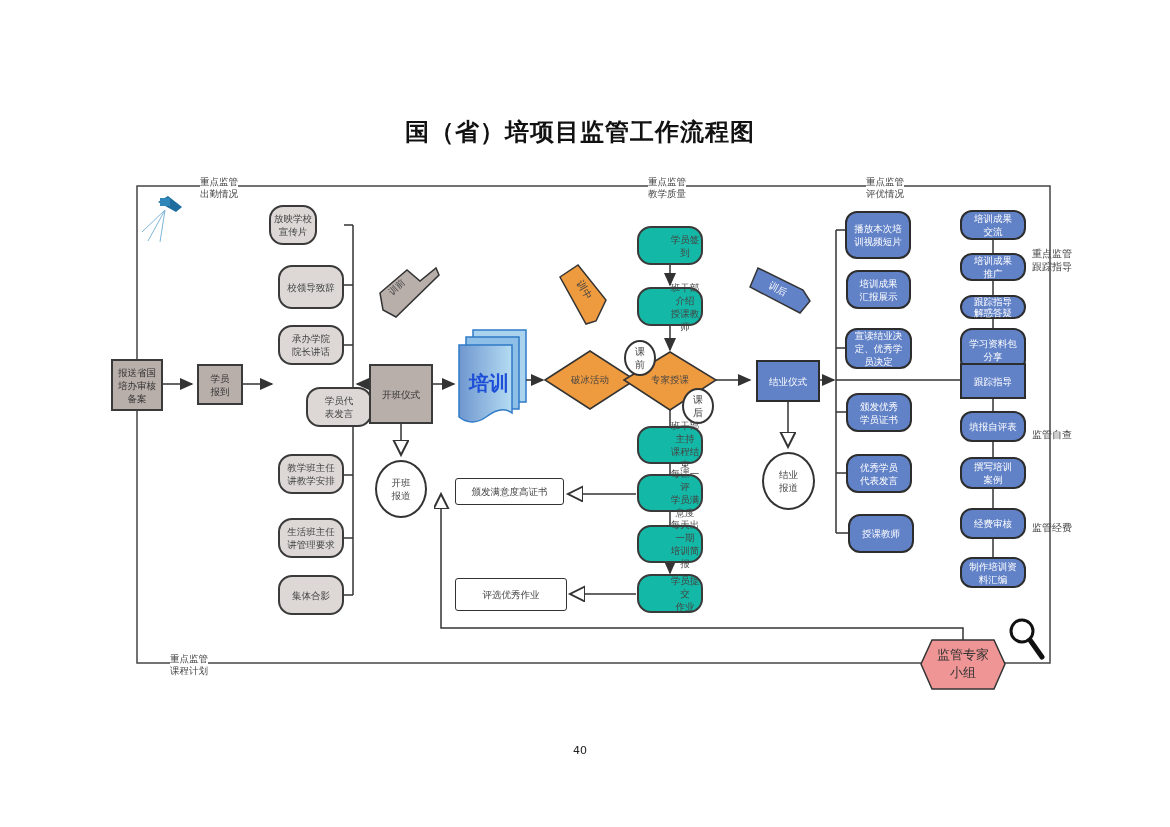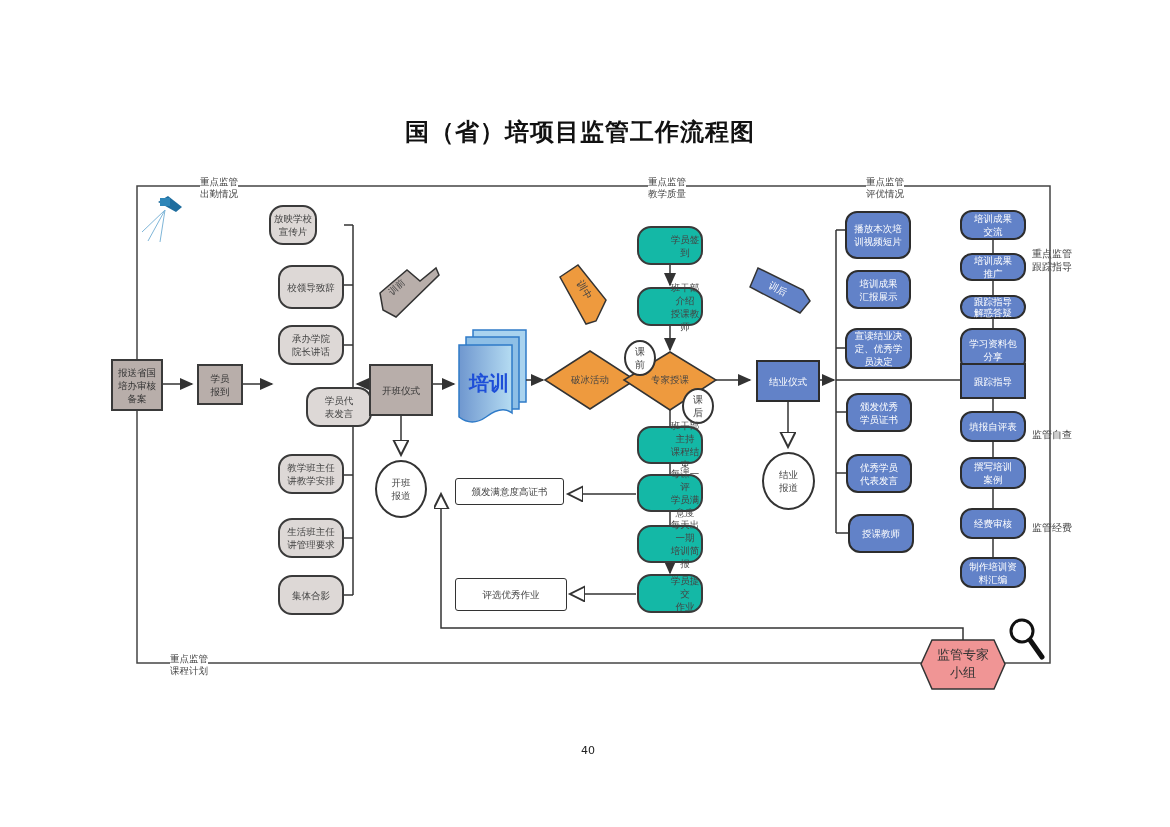--- a/index.html
+++ b/index.html
@@ -1,18 +1,18 @@
 <!DOCTYPE html>
 <html><head>
 <meta charset="utf-8">
 <style>
   html,body{margin:0;padding:0;background:#fff;}
   body{width:1170px;height:827px;position:relative;overflow:hidden;font-family:"DejaVu Sans",sans-serif;}
   .title{position:absolute;left:0;top:116px;width:1160px;text-align:center;font-family:"DejaVu Serif",serif;font-weight:bold;font-size:24px;color:#111;letter-spacing:1px;}
-  .pagenum{position:absolute;left:0;top:744px;width:1160px;text-align:center;font-size:11px;color:#222;padding-left:8px;}
+  .pagenum{position:absolute;left:0;top:744px;width:1160px;text-align:center;font-size:11px;color:#222;}
   svg{position:absolute;left:0;top:0;}
   .box{position:absolute;display:flex;align-items:center;justify-content:center;text-align:center;font-size:9.5px;line-height:13px;box-sizing:border-box;white-space:pre-line;}
   .grey{background:#ddd8d6;border:2px solid #3a3a3a;color:#444;border-radius:14px;}
   .greysq{background:#b8aeaa;border:2px solid #3a3a3a;color:#333;}
   .orange{background:#14b8a6;border:2px solid #3a3a3a;color:#444;border-radius:14px;padding-left:30px;}
   .blue{background:#6282c8;border:2px solid #2d2d2d;color:#fff;border-radius:12px;}
   .bluesq{background:#6282c8;border:2px solid #2d2d2d;color:#fff;}
   .white{background:#fff;border:1.5px solid #333;color:#444;border-radius:3px;}
   .circle{background:#fff;border:2px solid #333;color:#444;border-radius:50%;}
   .lbl{position:absolute;font-size:9.5px;line-height:12px;color:#444;white-space:pre-line;background:#fff;}
@@ -140,21 +140,21 @@
 <div class="box grey" style="left:278px;top:325px;width:66px;height:40px;">承办学院
 院长讲话</div>
 <div class="box grey" style="left:278px;top:387px;width:66px;height:40px;margin-left:28px;">学员代
 表发言</div>
 <div class="box grey" style="left:278px;top:454px;width:66px;height:40px;">教学班主任
 讲教学安排</div>
 <div class="box grey" style="left:278px;top:518px;width:66px;height:40px;">生活班主任
 讲管理要求</div>
 <div class="box grey" style="left:278px;top:575px;width:66px;height:40px;">集体合影</div>
 
-<div class="box greysq" style="left:369px;top:364px;width:64px;height:52px;">开班仪式</div>
+<div class="box greysq" style="left:369px;top:364px;width:64px;height:60px;">开班仪式</div>
 <div class="box circle" style="left:375px;top:460px;width:52px;height:58px;">开班
 报道</div>
 <div class="dtext" style="left:388px;top:281px;transform:rotate(-42deg);font-size:9px;">训前</div>
 
 <div class="dtext" style="left:466px;top:370px;width:46px;font-size:20px;font-weight:bold;color:#1d4ed8;">培训</div>
 <div class="dtext" style="left:574px;top:283px;transform:rotate(60deg);font-size:10px;">训中</div>
 <div class="dtext" style="left:560px;top:374px;width:60px;">破冰活动</div>
 <div class="dtext" style="left:640px;top:374px;width:60px;">专家授课</div>
 <div class="box circle" style="left:624px;top:340px;width:32px;height:36px;font-size:10px;">课
 前</div>

